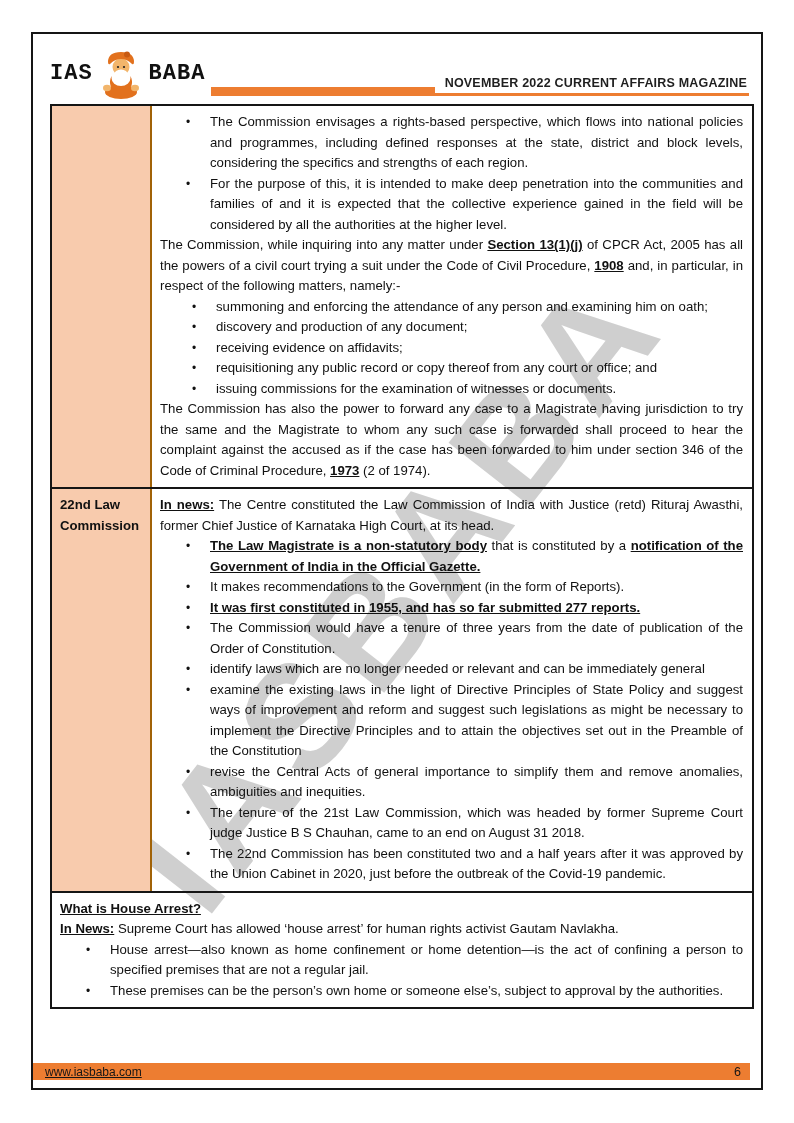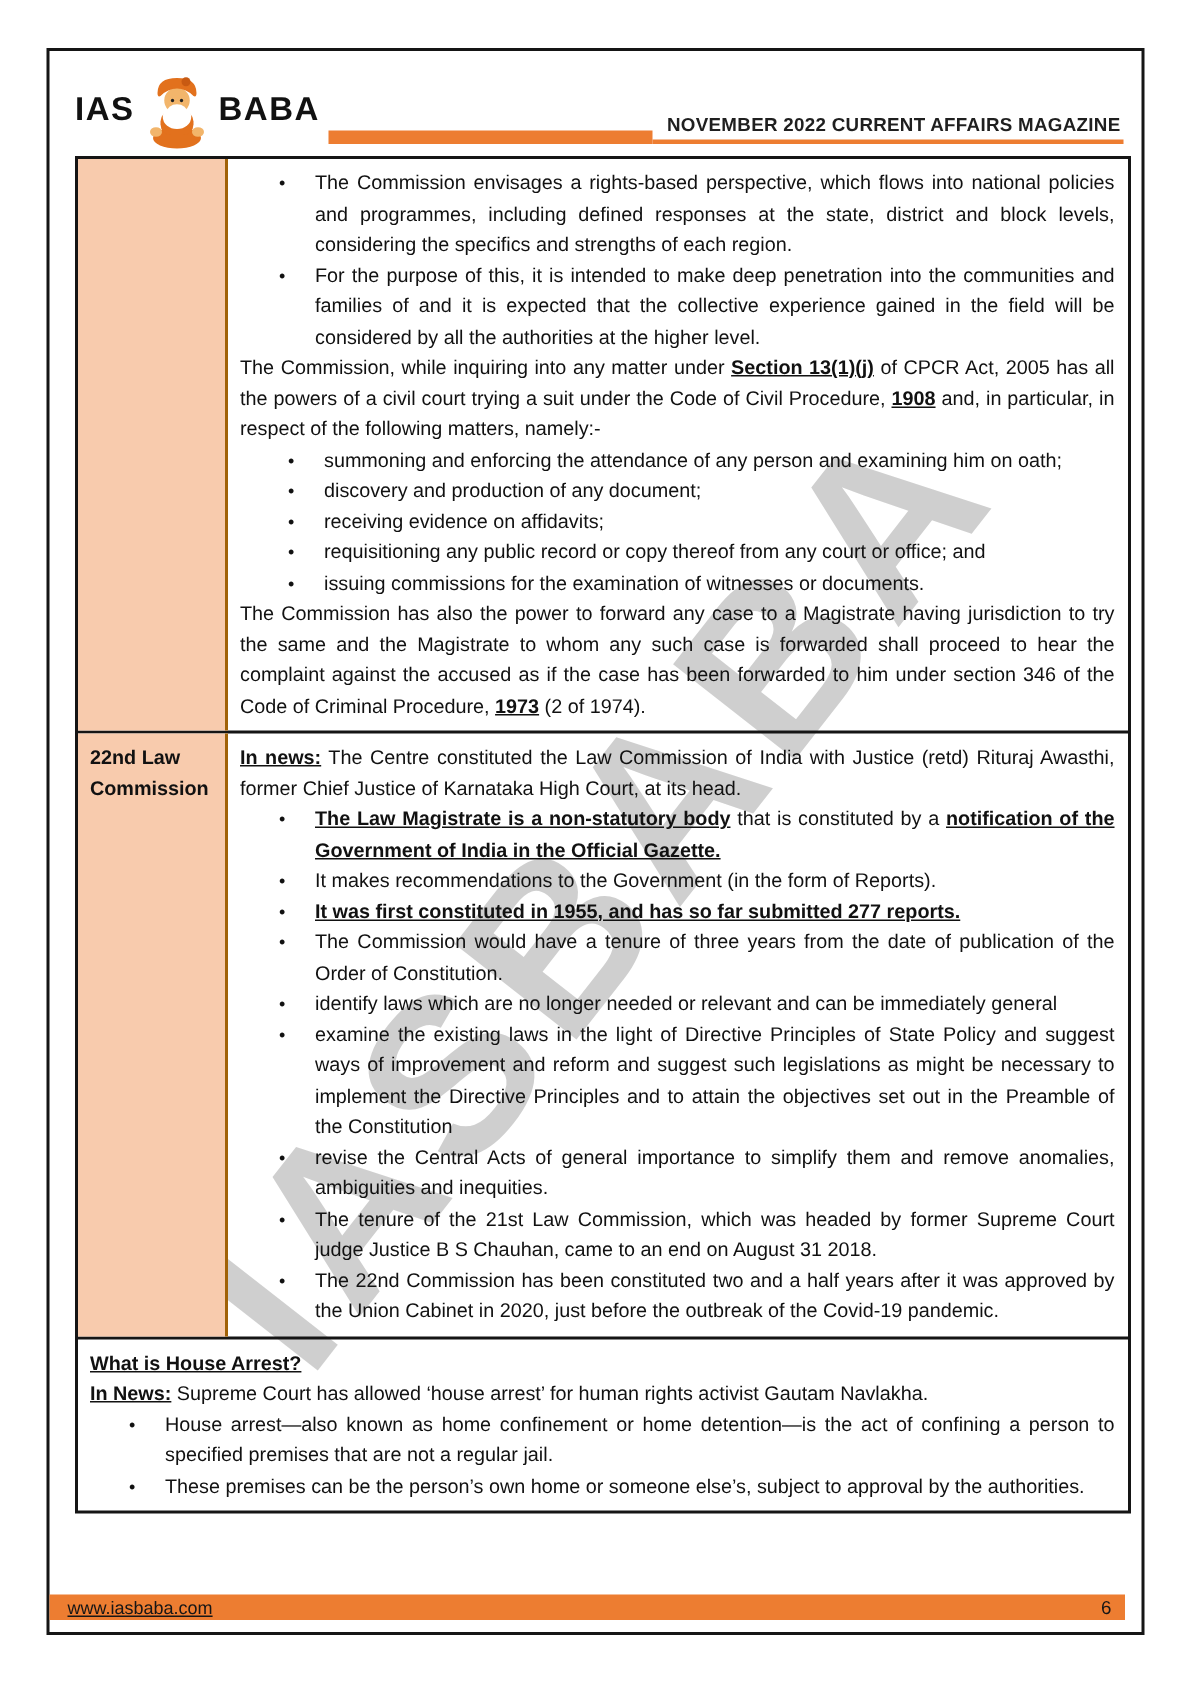--- a/index.html
+++ b/index.html
@@ -25,21 +25,21 @@
     color:rgba(130,130,130,0.38);
     white-space:nowrap;z-index:0;pointer-events:none;
     font-family:"Liberation Sans",sans-serif;
   }
   
   .header{
     position:relative;z-index:2;
     display:flex;align-items:flex-end;
     margin:10px 12px 8px 17px;height:52px;
   }
-  .logo{display:flex;align-items:center;gap:6px;margin-bottom:-4px;}
+  .logo{display:flex;align-items:center;gap:6px;margin-bottom:-4px;font-family:Liberation Mono, monospace;}
   .logo-text{font-size:22px;font-weight:800;letter-spacing:1px;color:#111;}
   .mascot{width:42px;height:54px;margin:0 1px;position:relative;top:2px;}
   .header-right{flex:1;display:flex;align-items:flex-end;margin-left:6px;}
   .bar-thick{flex:1;height:9px;background:var(--accent);}
   .title-block{
     padding:0 2px 3px 10px;
     border-bottom:3px solid var(--accent);
     font-size:12.5px;font-weight:700;color:#1f1f1f;
     white-space:nowrap;letter-spacing:0.2px;
   }

